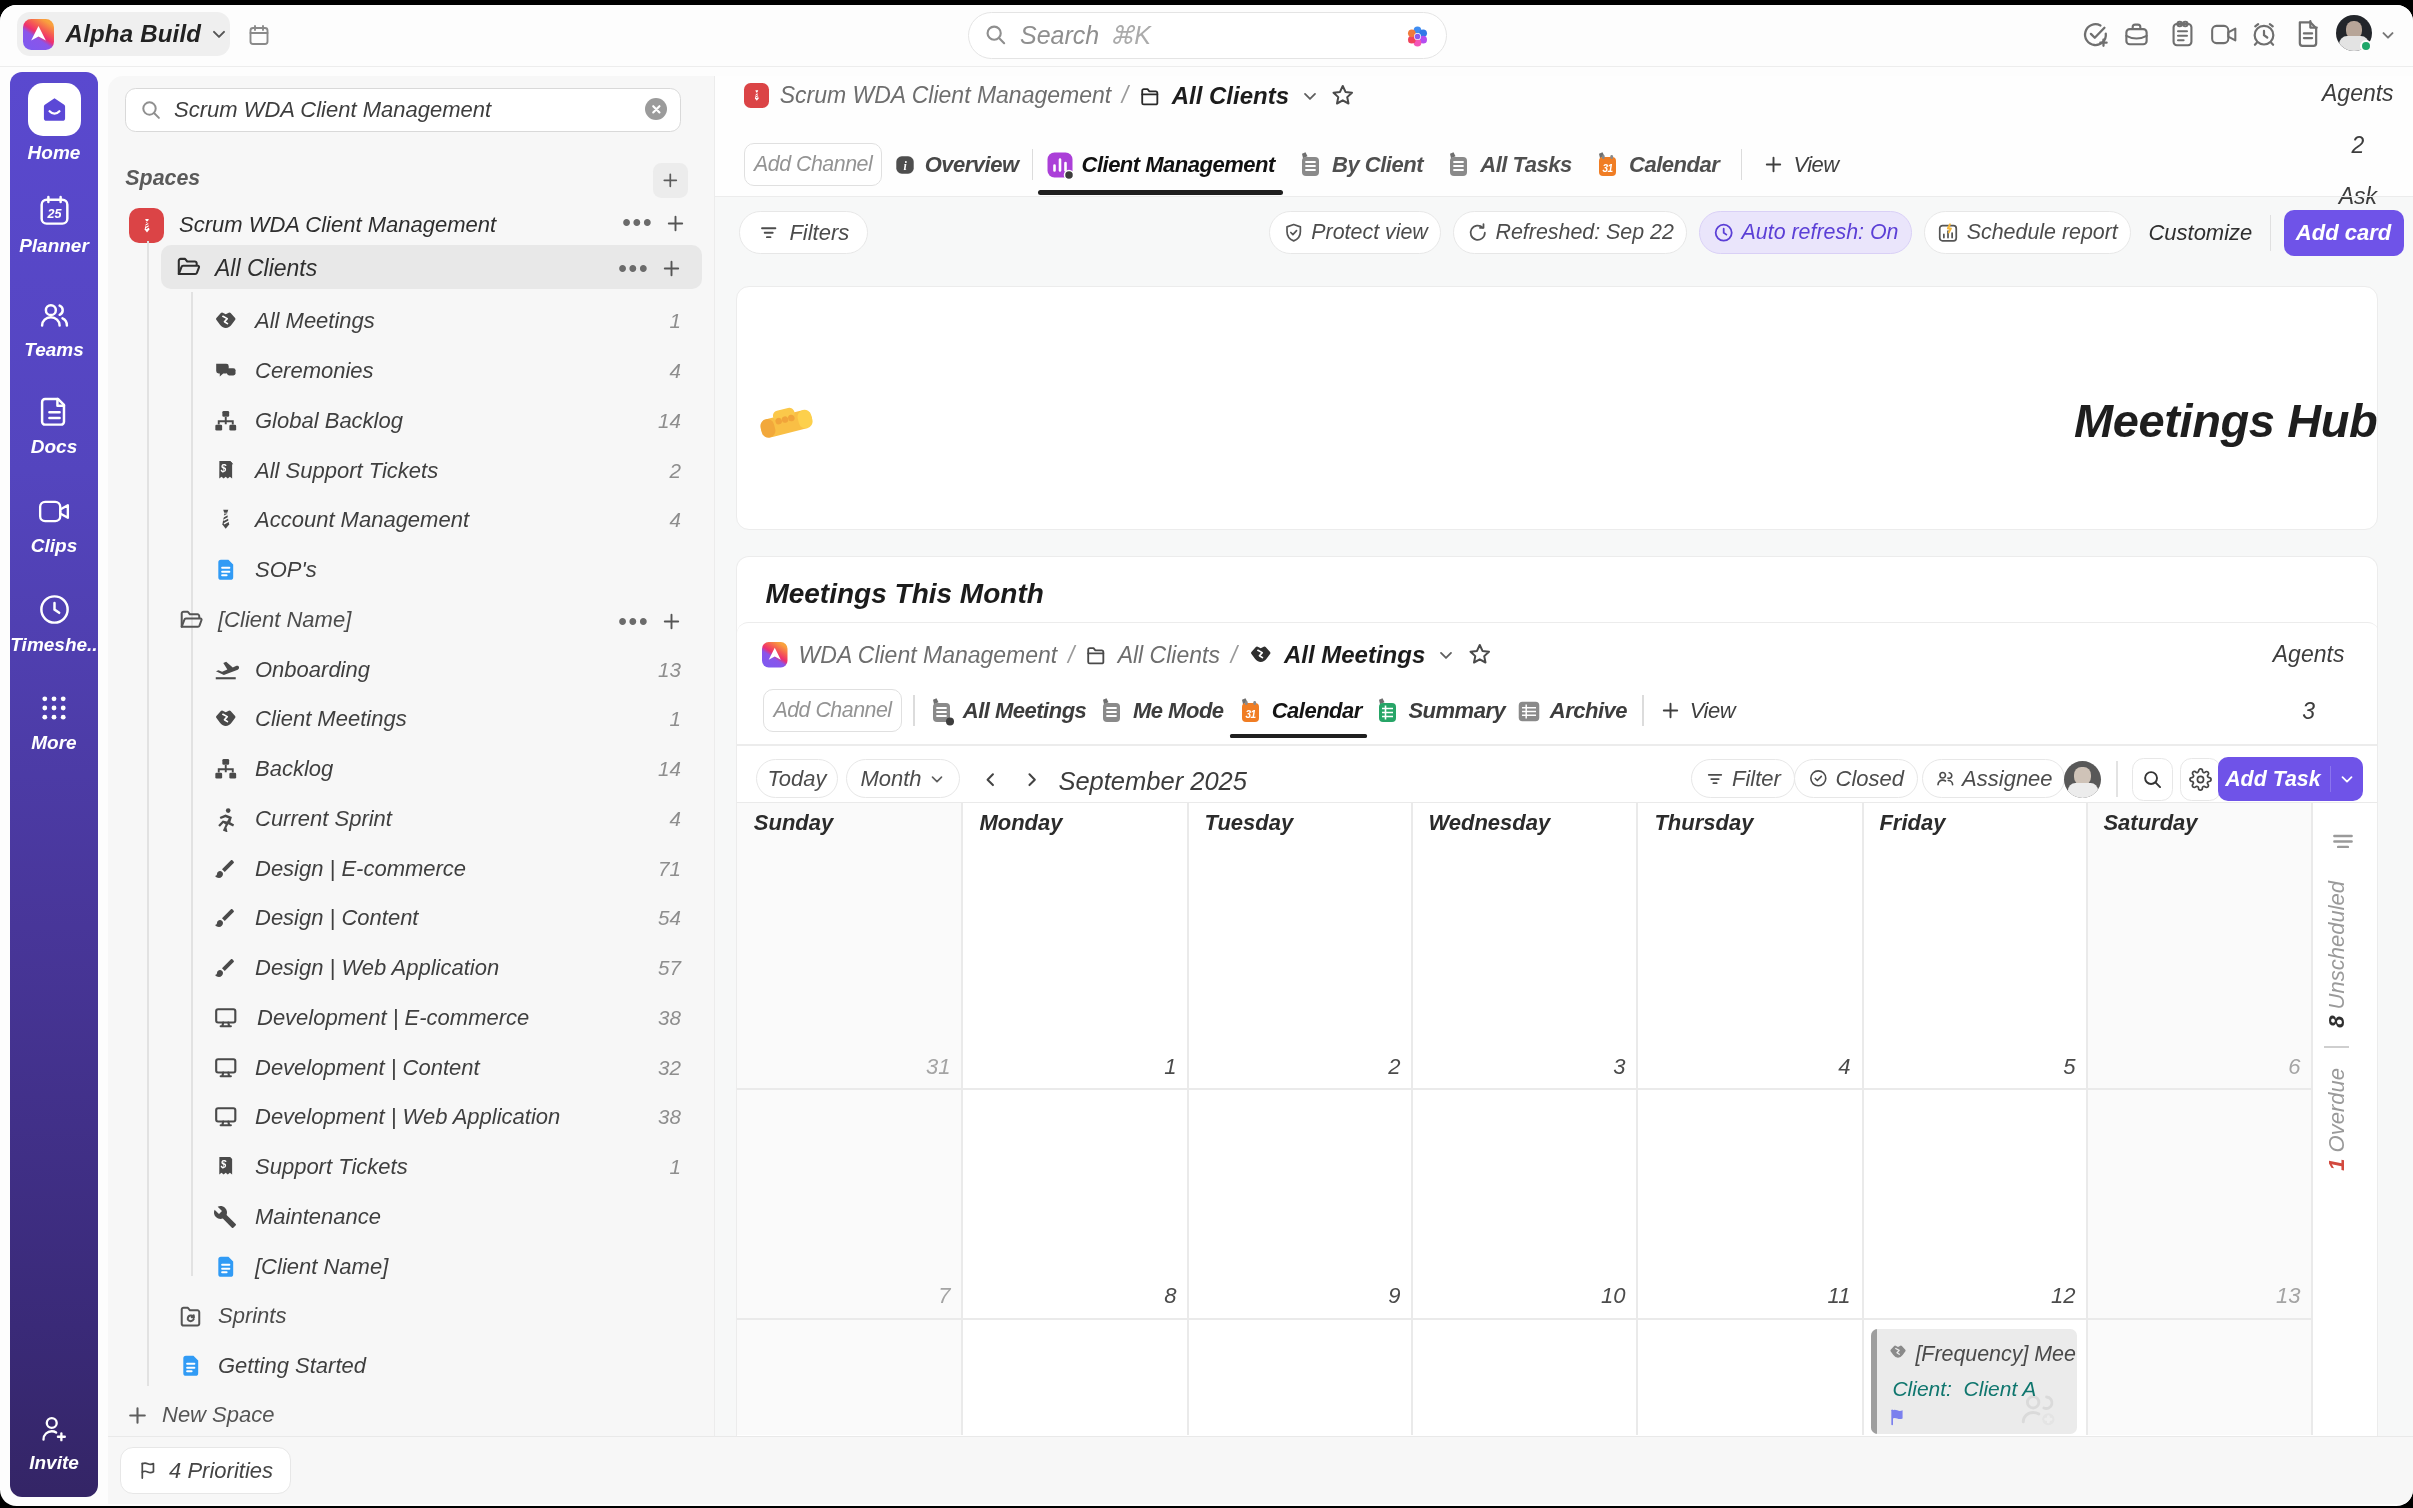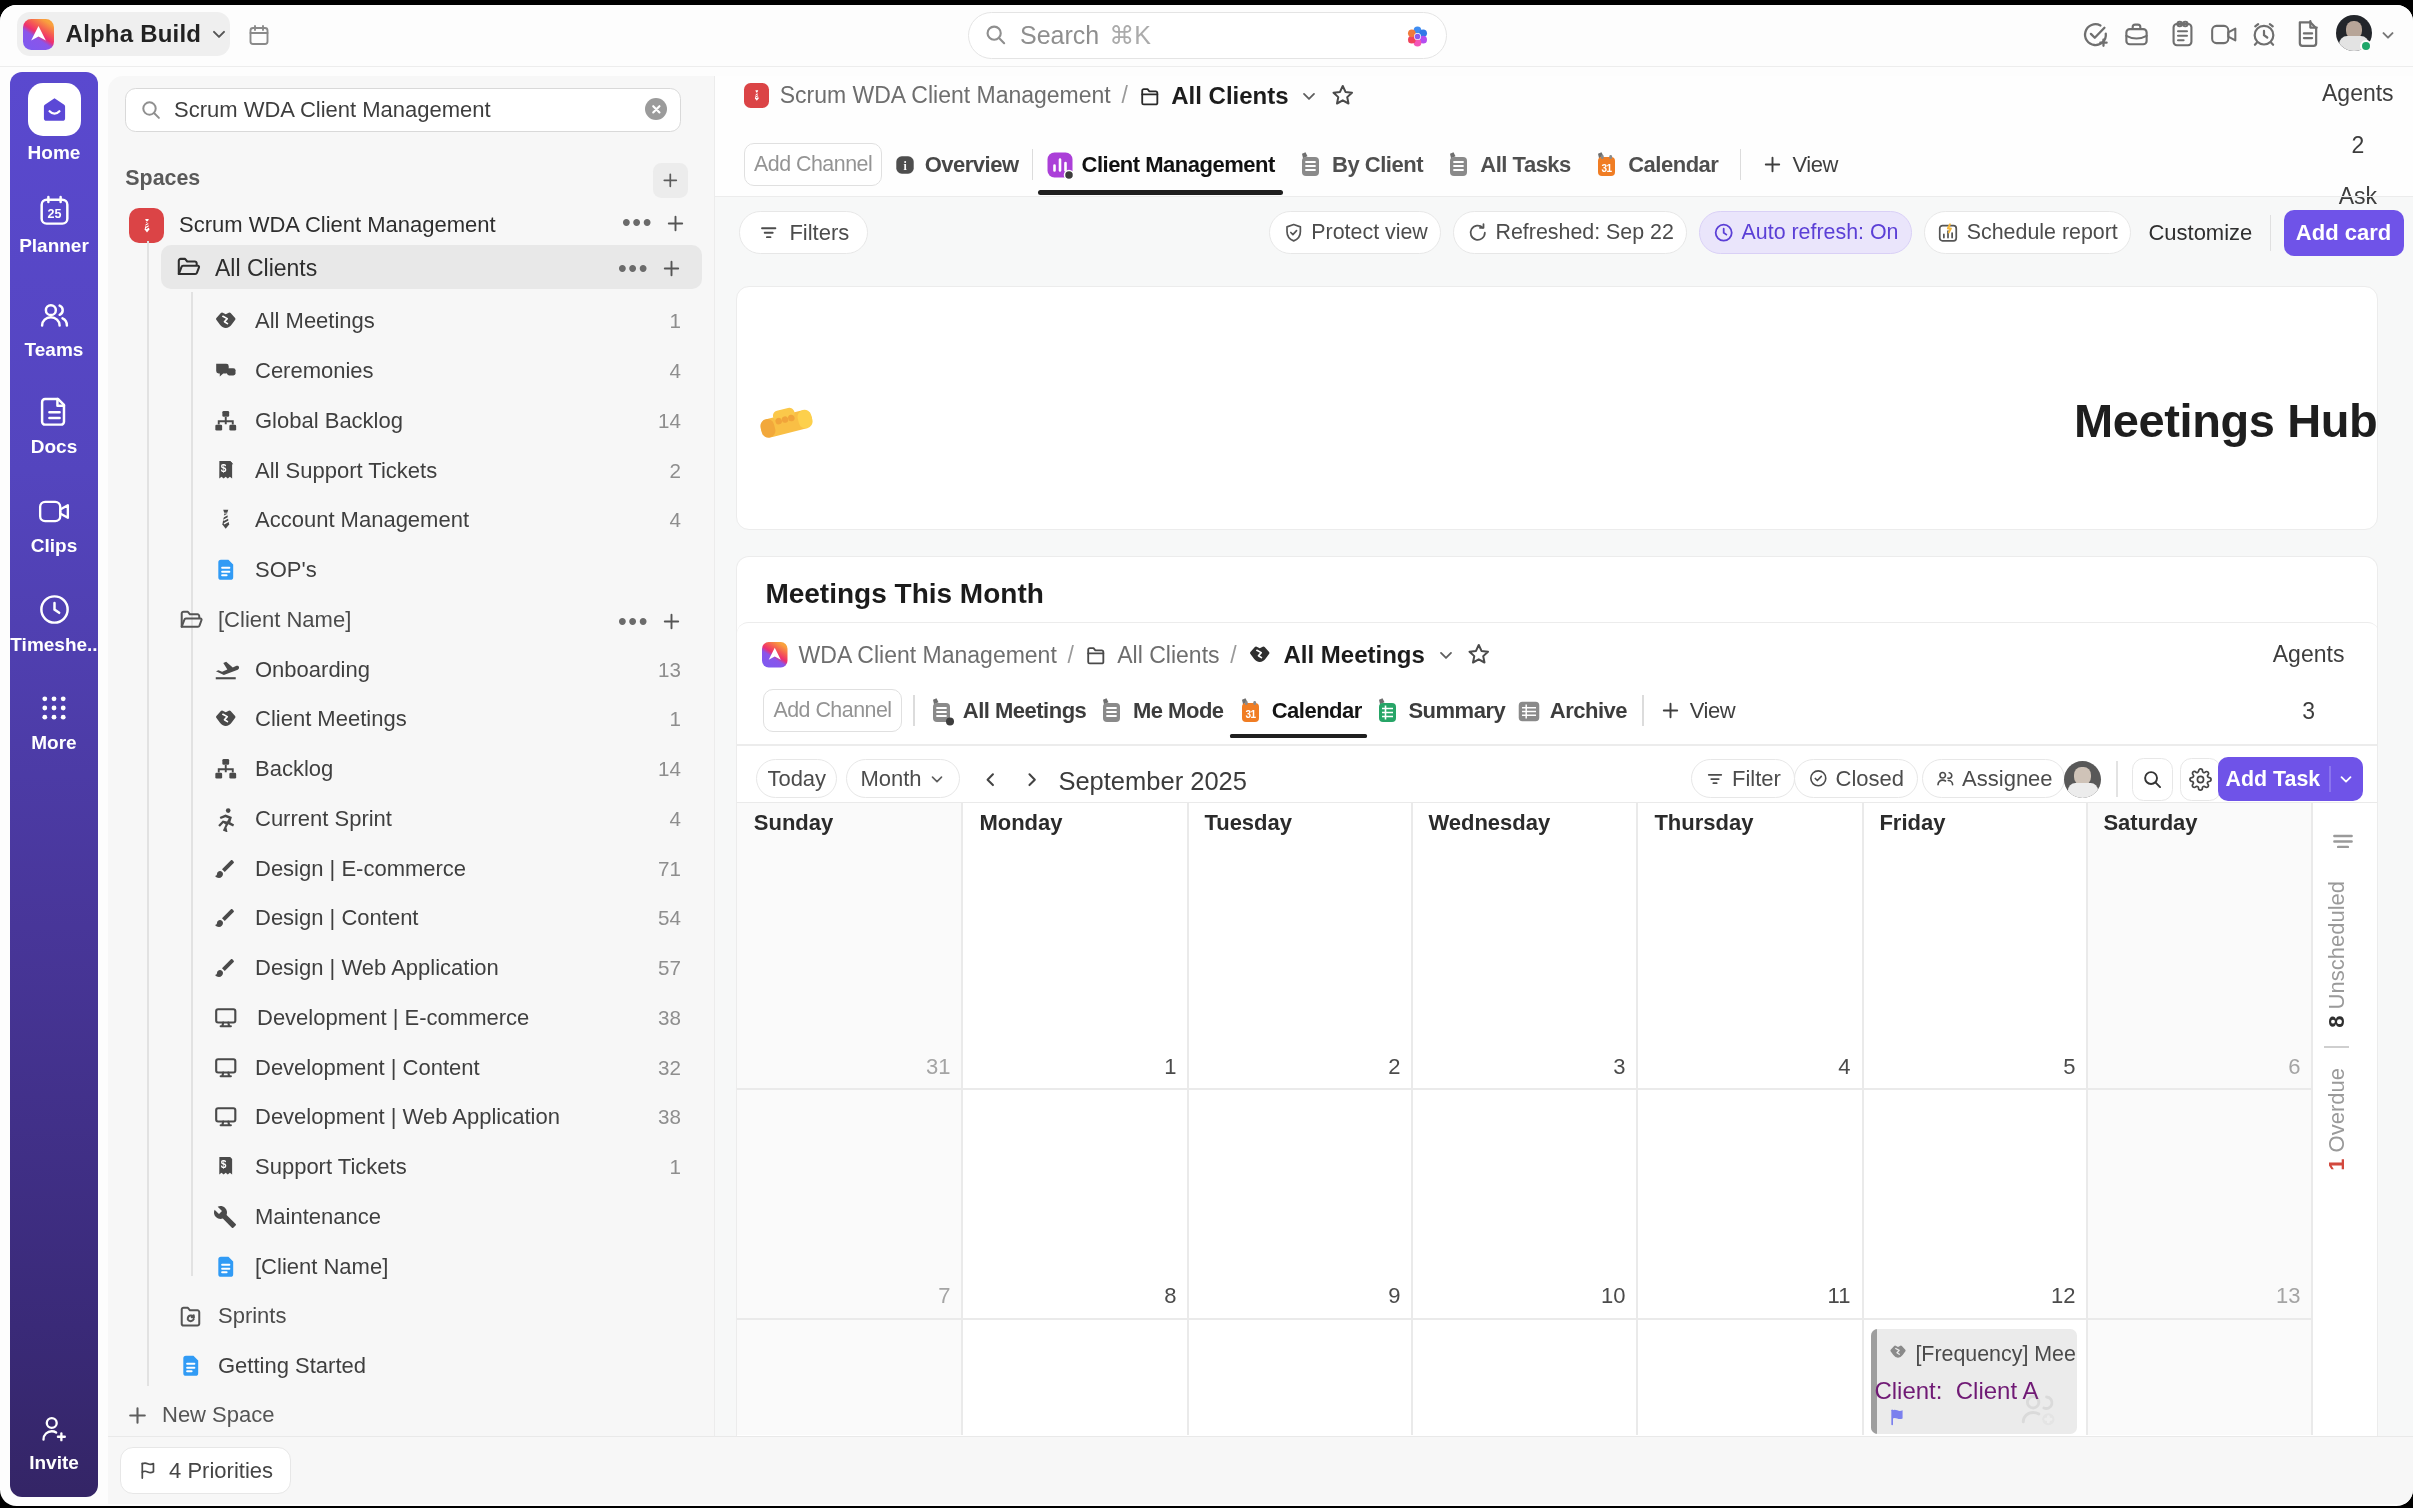--- a/index.html
+++ b/index.html
@@ -1,17 +1,17 @@
 <!DOCTYPE html>
 <html style="font-size:13px"><head>
 <meta charset="utf-8">
 <style>
   * { box-sizing: border-box; margin: 0; padding: 0; }
   html,body { width: 2413px; height: 1508px; background: #000; font-family: "Liberation Sans", sans-serif; }
-  .win { position: absolute; left: 0px; top: 5px; width: 2413px; height: 1501px; background: #fdfdfd; border-radius: 16.4px; overflow: hidden; }
+  .win { position: absolute; left: 0px; top: 5px; width: 2413px; height: 1501px; background: #fdfdfd; border-radius: 16.4px; overflow: hidden; font-style: italic; }
   svg { display: block; }
   .abs { position: absolute; }
   .flex { display: flex; align-items: center; }
 
   
   .topbar { position: absolute; left: 0; top: 0; width: 2413px; height: 62px; background: #fdfdfd; border-bottom: 1.6px solid #ededed; }
   .ws-pill { position: absolute; left: 17.3px; top: 7.4px; width: 213px; height: 44px; background: #efefef; border-radius: 13px; display: flex; align-items: center; }
   .ws-pill .name { font-size: 24px; font-weight: 700; color: #222; margin-left: 11.5px; letter-spacing: 0.2px;}
   .search-pill { position: absolute; left: 968px; top: 6.6px; width: 479px; height: 47px; background: #fff; border: 1.6px solid #e4e4e4; border-radius: 24px; display: flex; align-items: center; }
   .search-pill .txt { font-size: 25px; color: #8f8f8f; margin-left: 11.5px; }
@@ -895,21 +895,21 @@
           <div class="dnum" style="right:304px;top:480px">12</div>
           <div class="dnum dim" style="right:79px;top:480px">13</div>
 
           <div class="abs" style="left:1134px;top:526px;width:206px;height:105px;background:#ebebeb;border-radius:6.6px;overflow:hidden">
             <div class="abs" style="left:0;top:0;width:5.8px;height:105px;background:#9e9e9e"></div>
             <svg class="abs" style="left:16.4px;top:13px" width="20" height="20" viewBox="0 0 24 24">
                 <path fill="#8a8a8a" d="M3.2 9.3 L7.4 4.8 Q8.2 4 9.2 4.5 L12 5.9 L14.8 4.5 Q15.8 4 16.6 4.8 L20.8 9.3 Q21.5 10.1 20.9 11 L17.6 15.6 Q15.3 18.8 12 18.8 Q8.7 18.8 6.4 15.6 L3.1 11 Q2.5 10.1 3.2 9.3 Z"></path>
                 <path d="M9.3 7.8 L13.4 10 L10.8 12.9 L13.6 14.7" stroke="#ebebeb" stroke-width="1.6" fill="none" stroke-linecap="round" stroke-linejoin="round"></path>
               </svg>
             <div class="abs" style="left:44px;top:13px;font-size:21.4px;color:#4a4a4a;white-space:nowrap">[Frequency] Mee</div>
-            <div class="abs" style="left:3px;top:48px;font-size:24px;color:#701a75;white-space:nowrap">Client:&nbsp; Client A</div>
+            <div class="abs" style="left:21px;top:48px;font-size:21px;color:#0f766e;white-space:nowrap">Client:&nbsp; Client A</div>
             <svg class="abs" style="left:16.4px;top:78px" width="20" height="20" viewBox="0 0 24 24">
                 <path fill="#7b80ee" d="M5 21V4.2c2-1.2 3.9-1.2 6.1-.2 2.2 1 4.2 1 6.4-.1v9.8c-2.2 1.1-4.2 1.1-6.4.1-2.2-1-4.1-1-6.1.2z"></path>
                 <path d="M5 21V4" stroke="#7b80ee" stroke-width="2" stroke-linecap="round"></path>
               </svg>
             <svg class="abs" style="left:146px;top:58px;opacity:0.14" width="43" height="43" viewBox="0 0 24 24" fill="none" stroke="#777" stroke-width="1.6" stroke-linecap="round" stroke-linejoin="round">
                 <circle cx="9" cy="8.5" r="3.2"></circle>
                 <path d="M3.5 19.5c0-3.1 2.5-5.3 5.5-5.3 1.2 0 2.3.3 3.2.9"></path>
                 <path d="M16.5 5.6a3.2 3.2 0 1 1-1.5 6.1"></path>
                 <circle cx="17.5" cy="18" r="3.4" fill="#bbb" stroke="none"></circle>
                 <path d="M17.5 16.5v3M16 18h3" stroke="#fff"></path>

